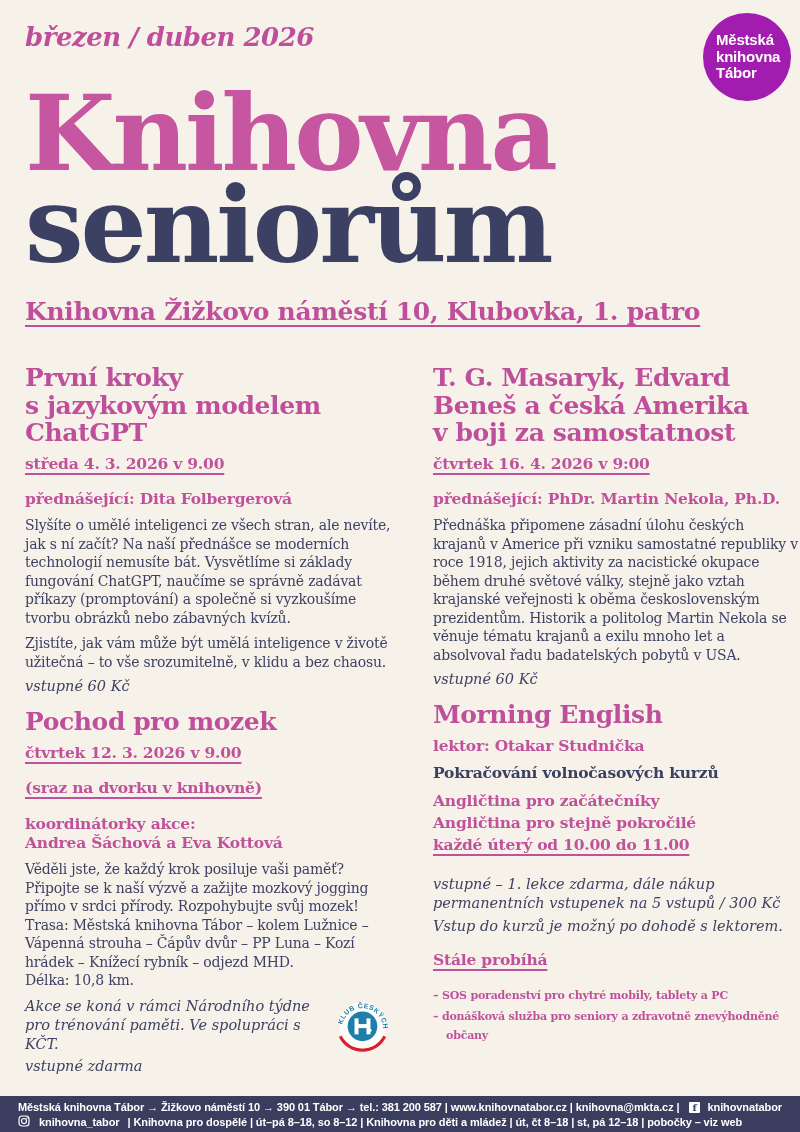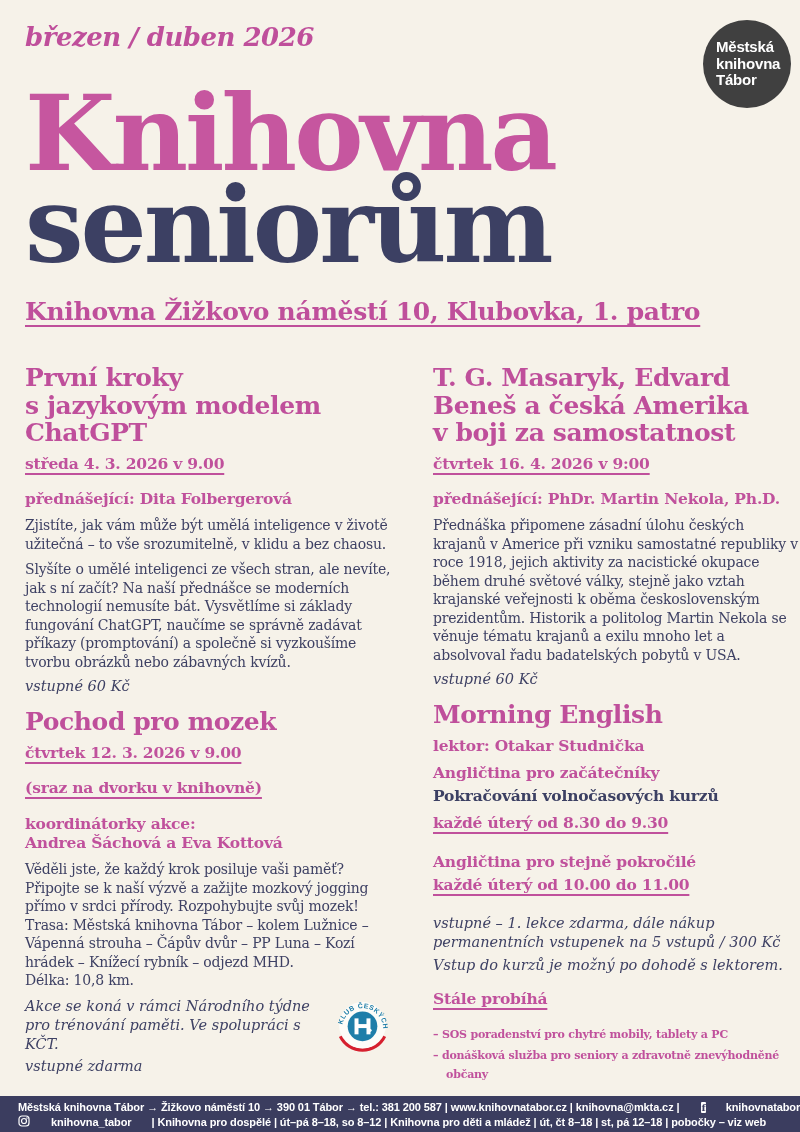--- a/index.html
+++ b/index.html
@@ -13,23 +13,23 @@
   }
   .page{position:relative;width:800px;height:1132px;}
   .inner{padding:20px 24px 0 25px;}
 
   
   .issue{
     font-size:26px;font-weight:bold;font-style:italic;
     color:#bf4f9b;letter-spacing:-0.5px;margin-top:2px;
   }
   .logo{
-    position:absolute;top:20px;right:9px;
+    position:absolute;top:13px;right:9px;
     width:88px;height:88px;border-radius:50%;
-    background:#404040;color:#fff;
+    background:#a21caf;color:#fff;
     display:flex;flex-direction:column;justify-content:center;
     padding-left:0;box-sizing:border-box;
     font-family:"Liberation Sans", sans-serif;
     font-weight:bold;font-size:15px;line-height:1.1;
     letter-spacing:-0.2px;text-align:left;
   }
   .logo div{padding-left:13px;}
 
   
   h1{margin:36px 0 0 0;font-weight:bold;line-height:0.88;letter-spacing:-3px;}
@@ -95,21 +95,21 @@
 
   
   footer{
     position:absolute;left:0;bottom:0;width:800px;height:36px;
     background:#3b3d5f;color:#fff;
     font-family:"Liberation Sans", sans-serif;
     font-size:11px;font-weight:bold;letter-spacing:-0.1px;
     display:flex;flex-direction:column;justify-content:center;
     box-sizing:border-box;padding:2px 18px 0 18px;gap:2px;
   }
-  .fline{display:flex;align-items:center;gap:20px;white-space:nowrap;}
+  .fline{display:flex;align-items:center;gap:8px;white-space:nowrap;}
   .fbicon{
     display:inline-flex;width:11px;height:11px;background:#fff;color:#3b3d5f;
     align-items:center;justify-content:center;
     font-family:"DejaVu Serif", serif;font-weight:bold;font-size:10px;
     border-radius:1px;margin-left:2px;
   }
   .igicon{display:inline-block;margin-right:1px;}
 </style>
 </head>
 <body>
@@ -134,22 +134,22 @@
 
     <main class="cols">
 
       <section class="col">
         <article>
           <h2>První kroky
 s jazykovým modelem
 ChatGPT</h2>
           <div class="dateblock"><span class="date u">středa 4. 3. 2026 v 9.00</span></div>
           <div class="meta">přednášející: Dita Folbergerová</div>
+          <p class="body">Slyšíte o umělé inteligenci ze všech stran, ale nevíte, jak s ní začít? Na naší přednášce se moderních technologií nemusíte bát. Vysvětlíme si základy fungování ChatGPT, naučíme se správně zadávat příkazy (promptování) a společně si vyzkoušíme tvorbu obrázků nebo zábavných kvízů.</p>
           <p class="body">Zjistíte, jak vám může být umělá inteligence v životě užitečná – to vše srozumitelně, v klidu a bez chaosu.</p>
-          <p class="body">Slyšíte o umělé inteligenci ze všech stran, ale nevíte, jak s ní začít? Na naší přednášce se moderních technologií nemusíte bát. Vysvětlíme si základy fungování ChatGPT, naučíme se správně zadávat příkazy (promptování) a společně si vyzkoušíme tvorbu obrázků nebo zábavných kvízů.</p>
           <div class="fee">vstupné 60 Kč</div>
         </article>
 
         <article>
           <h2 class="second">Pochod pro mozek</h2>
           <div class="dateblock"><span class="date u">čtvrtek 12. 3. 2026 v 9.00</span></div>
           <div class="dateblock"><span class="date u">(sraz na dvorku v knihovně)</span></div>
           <div class="meta pre">koordinátorky akce:
 Andrea Šáchová a Eva Kottová</div>
           <p class="body">Věděli jste, že každý krok posiluje vaši paměť? Připojte se k naší výzvě a zažijte mozkový jogging přímo v srdci přírody. Rozpohybujte svůj mozek!
@@ -187,23 +187,22 @@
 v boji za samostatnost</h2>
           <div class="dateblock"><span class="date u">čtvrtek 16. 4. 2026 v 9:00</span></div>
           <div class="meta">přednášející: PhDr. Martin Nekola, Ph.D.</div>
           <p class="body">Přednáška připomene zásadní úlohu českých krajanů v Americe při vzniku samostatné republiky v roce 1918, jejich aktivity za nacistické okupace během druhé světové války, stejně jako vztah krajanské veřejnosti k oběma československým prezidentům. Historik a politolog Martin Nekola se věnuje tématu krajanů a exilu mnoho let a absolvoval řadu badatelských pobytů v USA.</p>
           <div class="fee">vstupné 60 Kč</div>
         </article>
 
         <article>
           <h2 class="second">Morning English</h2>
           <div class="meta">lektor: Otakar Studnička</div>
+          <div class="meta ink">Pokračování volnočasových kurzů</div>
           <div class="meta coursename">Angličtina pro začátečníky</div>
-          <div class="meta ink">Pokračování volnočasových kurzů</div>
-          <div class="coursetime"><span class="date u">každé úterý od 8.30 do 9.30</span></div>
           <div class="meta coursename">Angličtina pro stejně pokročilé</div>
           <div class="coursetime"><span class="date u">každé úterý od 10.00 do 11.00</span></div>
           <div class="note">vstupné – 1. lekce zdarma, dále nákup permanentních vstupenek na 5 vstupů / 300 Kč</div>
           <div class="note">Vstup do kurzů je možný po dohodě s lektorem.</div>
         </article>
 
         <div>
           <div class="ongoing-h"><span class="date u">Stále probíhá</span></div>
           <div class="ongoing-item">– SOS poradenství pro chytré mobily, tablety a PC</div>
           <div class="ongoing-item">– donášková služba pro seniory a zdravotně znevýhodněné občany</div>

